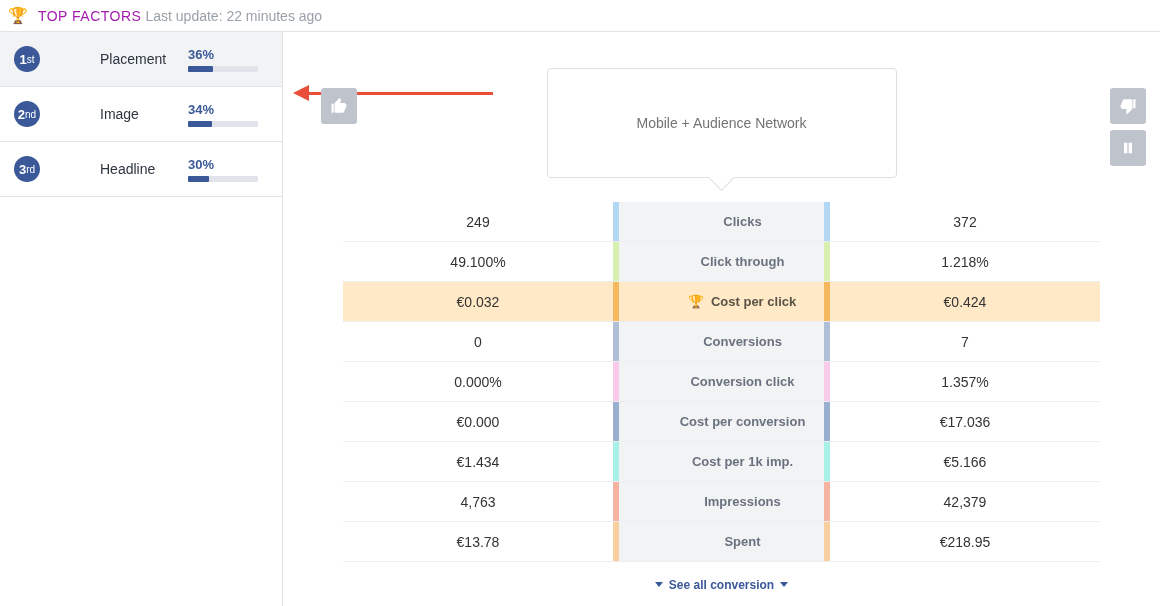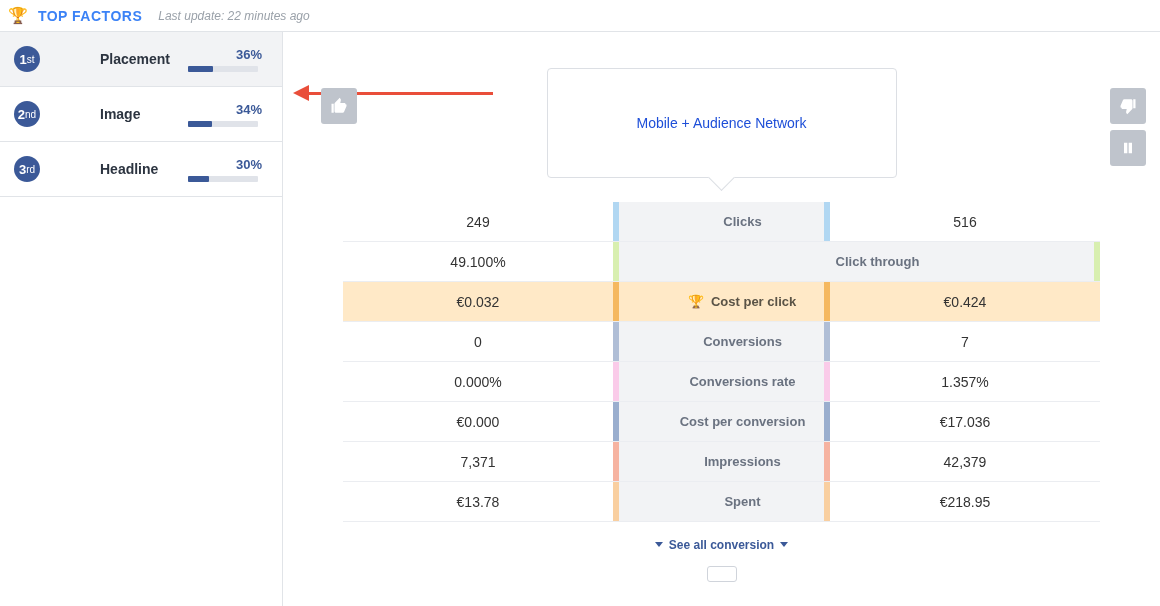--- a/index.html
+++ b/index.html
@@ -12,22 +12,22 @@
     width: 1160px;
   }
   .topbar {
     display: flex;
     align-items: center;
     height: 32px;
     border-bottom: 1px solid #e1e4e8;
     padding-left: 8px;
   }
   .trophy-top { color: #aaa; margin-right: 10px; font-size: 16px; }
-  .title { font-weight: 700; color: #3b82f6; letter-spacing: 0.5px; }
-  .last-update { color: #9aa1a9; font-size: 12px; margin-left: 16px; font-style: italic; }
+  .title { font-weight: 400; color: #a21caf; letter-spacing: 0.5px; }
+  .last-update { color: #9aa1a9; font-size: 14px; margin-left: 4px; }
   .main { display: flex; }
   .sidebar {
     width: 283px;
     border-right: 1px solid #e1e4e8;
     min-height: 574px;
   }
   .factor-row {
     display: flex;
     align-items: center;
     height: 55px;
@@ -40,23 +40,23 @@
     width: 26px; height: 26px;
     background: #3b5998;
     border-radius: 50%;
     color: #fff;
     display: flex; align-items: center; justify-content: center;
     font-size: 10px; font-weight: 400;
     margin-right: 12px;
     flex-shrink: 0;
   }
   .rank-badge .rank-num { font-size: 13px; font-weight: 700; }
-  .factor-name { font-weight: 700; color: #2c3440; flex: 1; font-size: 14px; padding-left: 48px; }
+  .factor-name { font-weight: 400; color: #2c3440; flex: 1; font-size: 14px; padding-left: 48px; }
   .factor-right { width: 80px; }
-  .pct { color: #3b5998; font-weight: 700; font-size: 13px; margin-left: 48px; }
+  .pct { color: #3b5998; font-weight: 700; font-size: 13px; }
   .bar-track {
     width: 70px; height: 6px;
     background: #e0e3e9;
     border-radius: 1px;
     margin-top: 4px;
   }
   .bar-fill { height: 100%; background: #3b5998; border-radius: 1px; }
 
   .content {
     position: relative;
@@ -102,21 +102,21 @@
     gap: 32px;
     margin: 0 60px 0 60px;
   }
   .bubble {
     width: 350px;
     height: 110px;
     border: 1px solid #dcdfe4;
     border-radius: 4px;
     background: #fff;
     display: flex; align-items: center; justify-content: center;
-    color: #1d4ed8; font-size: 14px;
+    color: #737373; font-size: 14px;
     position: relative;
   }
   .bubble::after {
     content: "";
     position: absolute;
     bottom: -10px; left: 50%;
     margin-left: -10px;
     width: 18px; height: 18px;
     background: #fff;
     border-right: 1px solid #dcdfe4;
@@ -249,58 +249,66 @@
         <span>Mobile + Audience Network</span>
       </div>
     </div>
 
     <div class="metric-table" id="metric-table">
         <div class="metric-row">
           <div class="cell-val-left">249</div>
           <div class="stripe" style="background:#b1d7f2"></div>
           <div class="cell-metric">Clicks</div>
           <div class="stripe" style="background:#b1d7f2"></div>
-          <div class="cell-val-right">516</div>
+          <div class="cell-val-right">372</div>
         </div>
         <div class="metric-row">
           <div class="cell-val-left">49.100%</div>
           <div class="stripe" style="background:#d8efb0"></div>
           <div class="cell-metric">Click through</div>
           <div class="stripe" style="background:#d8efb0"></div>
+          <div class="cell-val-right">1.218%</div>
         </div>
         <div class="metric-row hl">
           <div class="cell-val-left">€0.032</div>
           <div class="stripe" style="background:#f5b85f"></div>
           <div class="cell-metric"><span class="trophy-inline">🏆</span>Cost per click</div>
           <div class="stripe" style="background:#f5b85f"></div>
           <div class="cell-val-right">€0.424</div>
         </div>
         <div class="metric-row">
           <div class="cell-val-left">0</div>
           <div class="stripe" style="background:#b0bed6"></div>
           <div class="cell-metric">Conversions</div>
           <div class="stripe" style="background:#b0bed6"></div>
           <div class="cell-val-right">7</div>
         </div>
         <div class="metric-row">
           <div class="cell-val-left">0.000%</div>
           <div class="stripe" style="background:#facbe9"></div>
-          <div class="cell-metric">Conversions rate</div>
+          <div class="cell-metric">Conversion click</div>
           <div class="stripe" style="background:#facbe9"></div>
           <div class="cell-val-right">1.357%</div>
         </div>
         <div class="metric-row">
           <div class="cell-val-left">€0.000</div>
           <div class="stripe" style="background:#9aaece"></div>
           <div class="cell-metric">Cost per conversion</div>
           <div class="stripe" style="background:#9aaece"></div>
           <div class="cell-val-right">€17.036</div>
         </div>
         <div class="metric-row">
-          <div class="cell-val-left">7,371</div>
+          <div class="cell-val-left">€1.434</div>
+          <div class="stripe" style="background:#a7f1e6"></div>
+          <div class="cell-metric">Cost per 1k imp.</div>
+          <div class="stripe" style="background:#a7f1e6"></div>
+          <div class="cell-val-right">€5.166</div>
+        </div>
+        <div class="metric-row">
+          <div class="cell-val-left">4,763</div>
           <div class="stripe" style="background:#f6b3a1"></div>
           <div class="cell-metric">Impressions</div>
           <div class="stripe" style="background:#f6b3a1"></div>
           <div class="cell-val-right">42,379</div>
         </div>
         <div class="metric-row">
           <div class="cell-val-left">€13.78</div>
           <div class="stripe" style="background:#f9cfa0"></div>
           <div class="cell-metric">Spent</div>
           <div class="stripe" style="background:#f9cfa0"></div>

